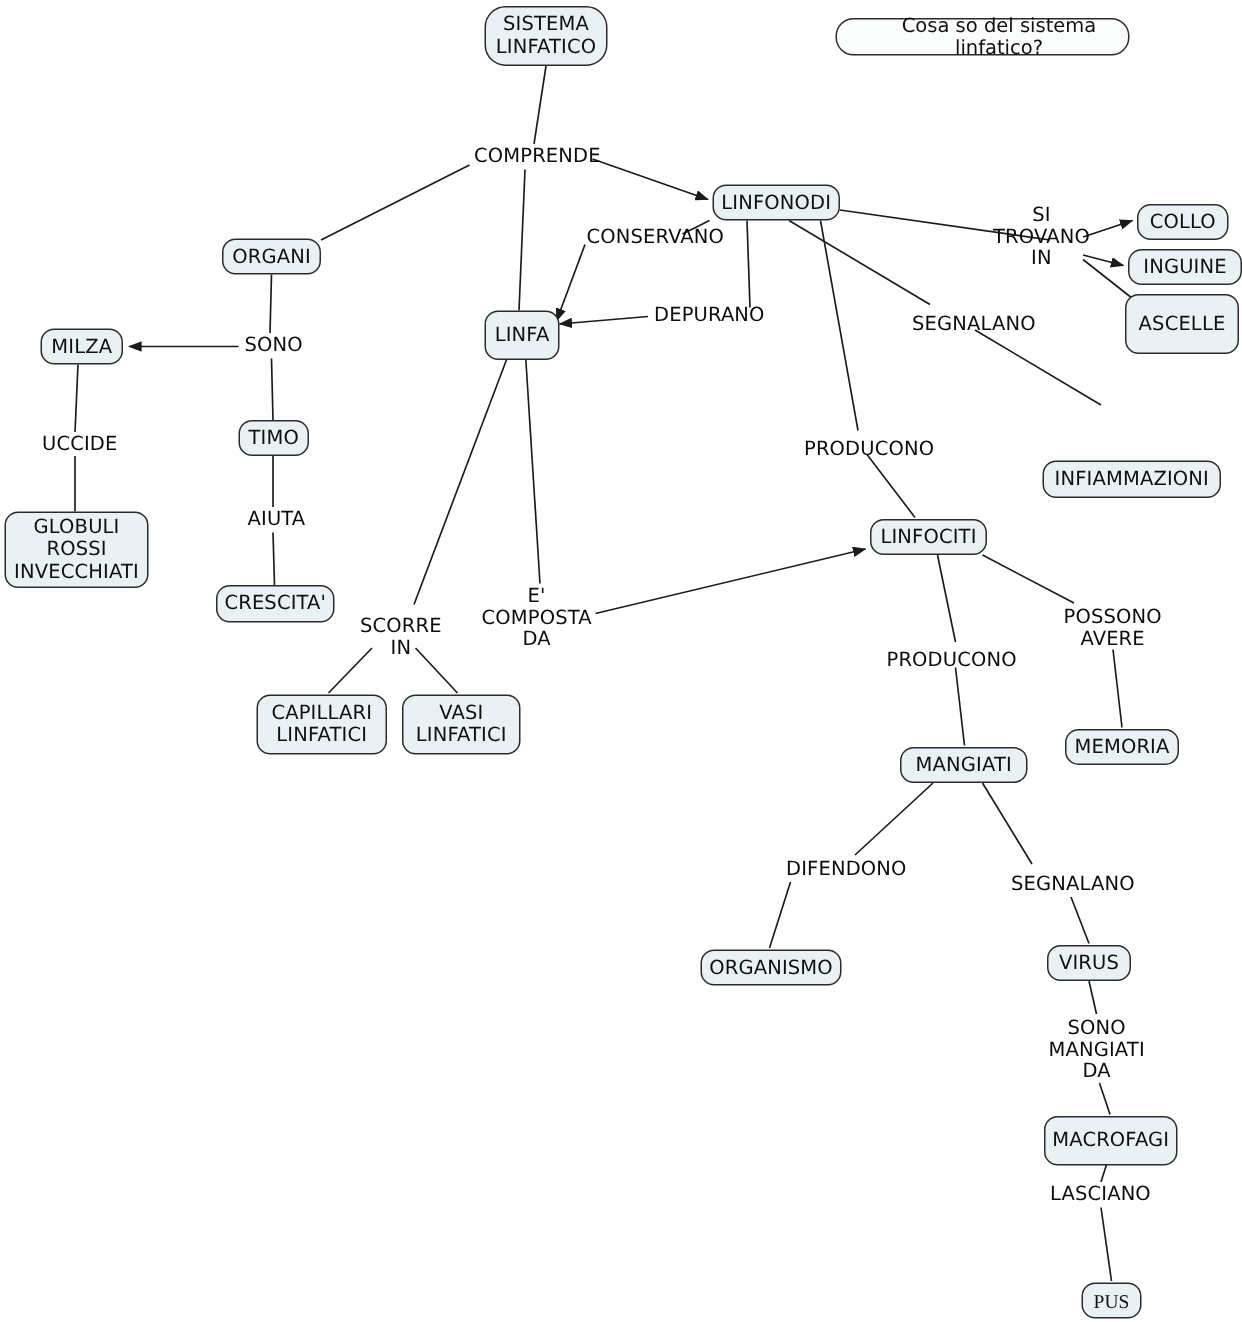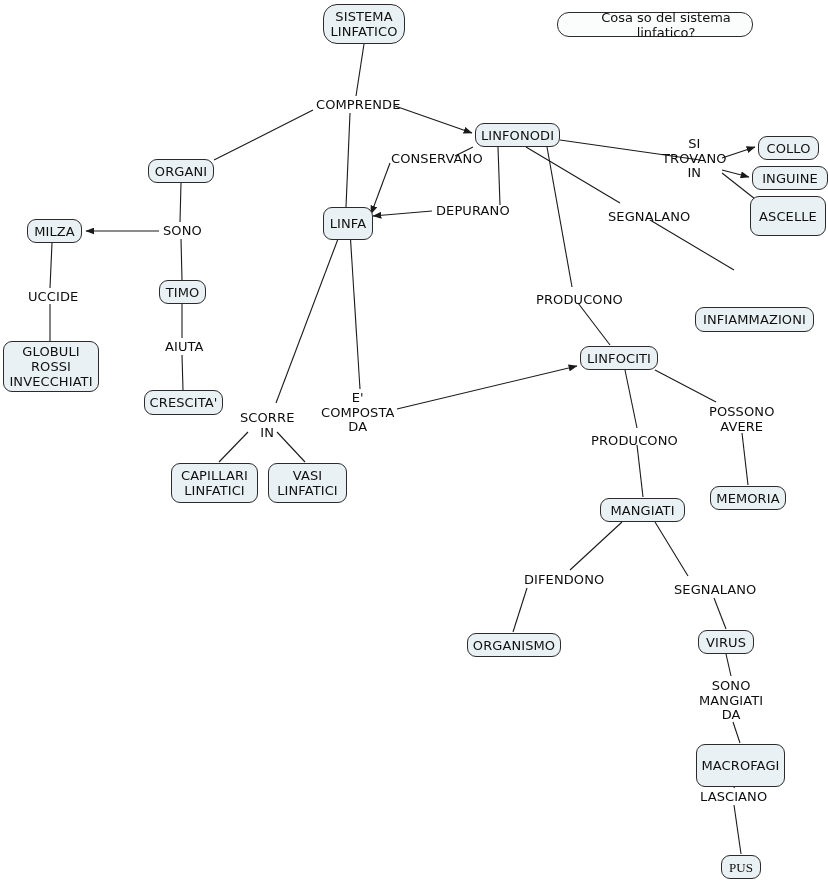--- a/index.html
+++ b/index.html
@@ -120,21 +120,21 @@
       <div class="node" style="left: 580px; top: 346px; width: 78px; height: 24px;">LINFOCITI</div>
       <div class="node" style="left: 144px; top: 390px; width: 79px; height: 25px;">CRESCITA'</div>
       <div class="node" style="left: 171px; top: 463px; width: 87px; height: 40px;">CAPILLARI
 LINFATICI</div>
       <div class="node" style="left: 268px; top: 463px; width: 79px; height: 40px;">VASI
 LINFATICI</div>
       <div class="node" style="left: 710px; top: 486px; width: 76px; height: 24px;">MEMORIA</div>
       <div class="node" style="left: 600px; top: 498px; width: 85px; height: 24px;">MANGIATI</div>
       <div class="node" style="left: 467px; top: 633px; width: 94px; height: 24px;">ORGANISMO</div>
       <div class="node" style="left: 698px; top: 630px; width: 56px; height: 24px;">VIRUS</div>
-      <div class="node" style="left: 696px; top: 744px; width: 89px; height: 43px;">MACROFAGI</div>
+      <div class="node" style="left: 696px; top: 744px; width: 89px; height: 33px;">MACROFAGI</div>
       <div class="node" style="left: 721px; top: 855px; width: 40px; height: 24px; font-family: Liberation Serif, serif;">PUS</div>
     </div>
   <div id="label-layer">
       <div class="linklabel" style="left: 316px; top: 98px;">COMPRENDE</div>
       <div class="linklabel" style="left: 662px; top: 137px;">SI
 TROVANO
 IN</div>
       <div class="linklabel" style="left: 391px; top: 152px;">CONSERVANO</div>
       <div class="linklabel" style="left: 436px; top: 204px;">DEPURANO</div>
       <div class="linklabel" style="left: 163px; top: 224px;">SONO</div>

